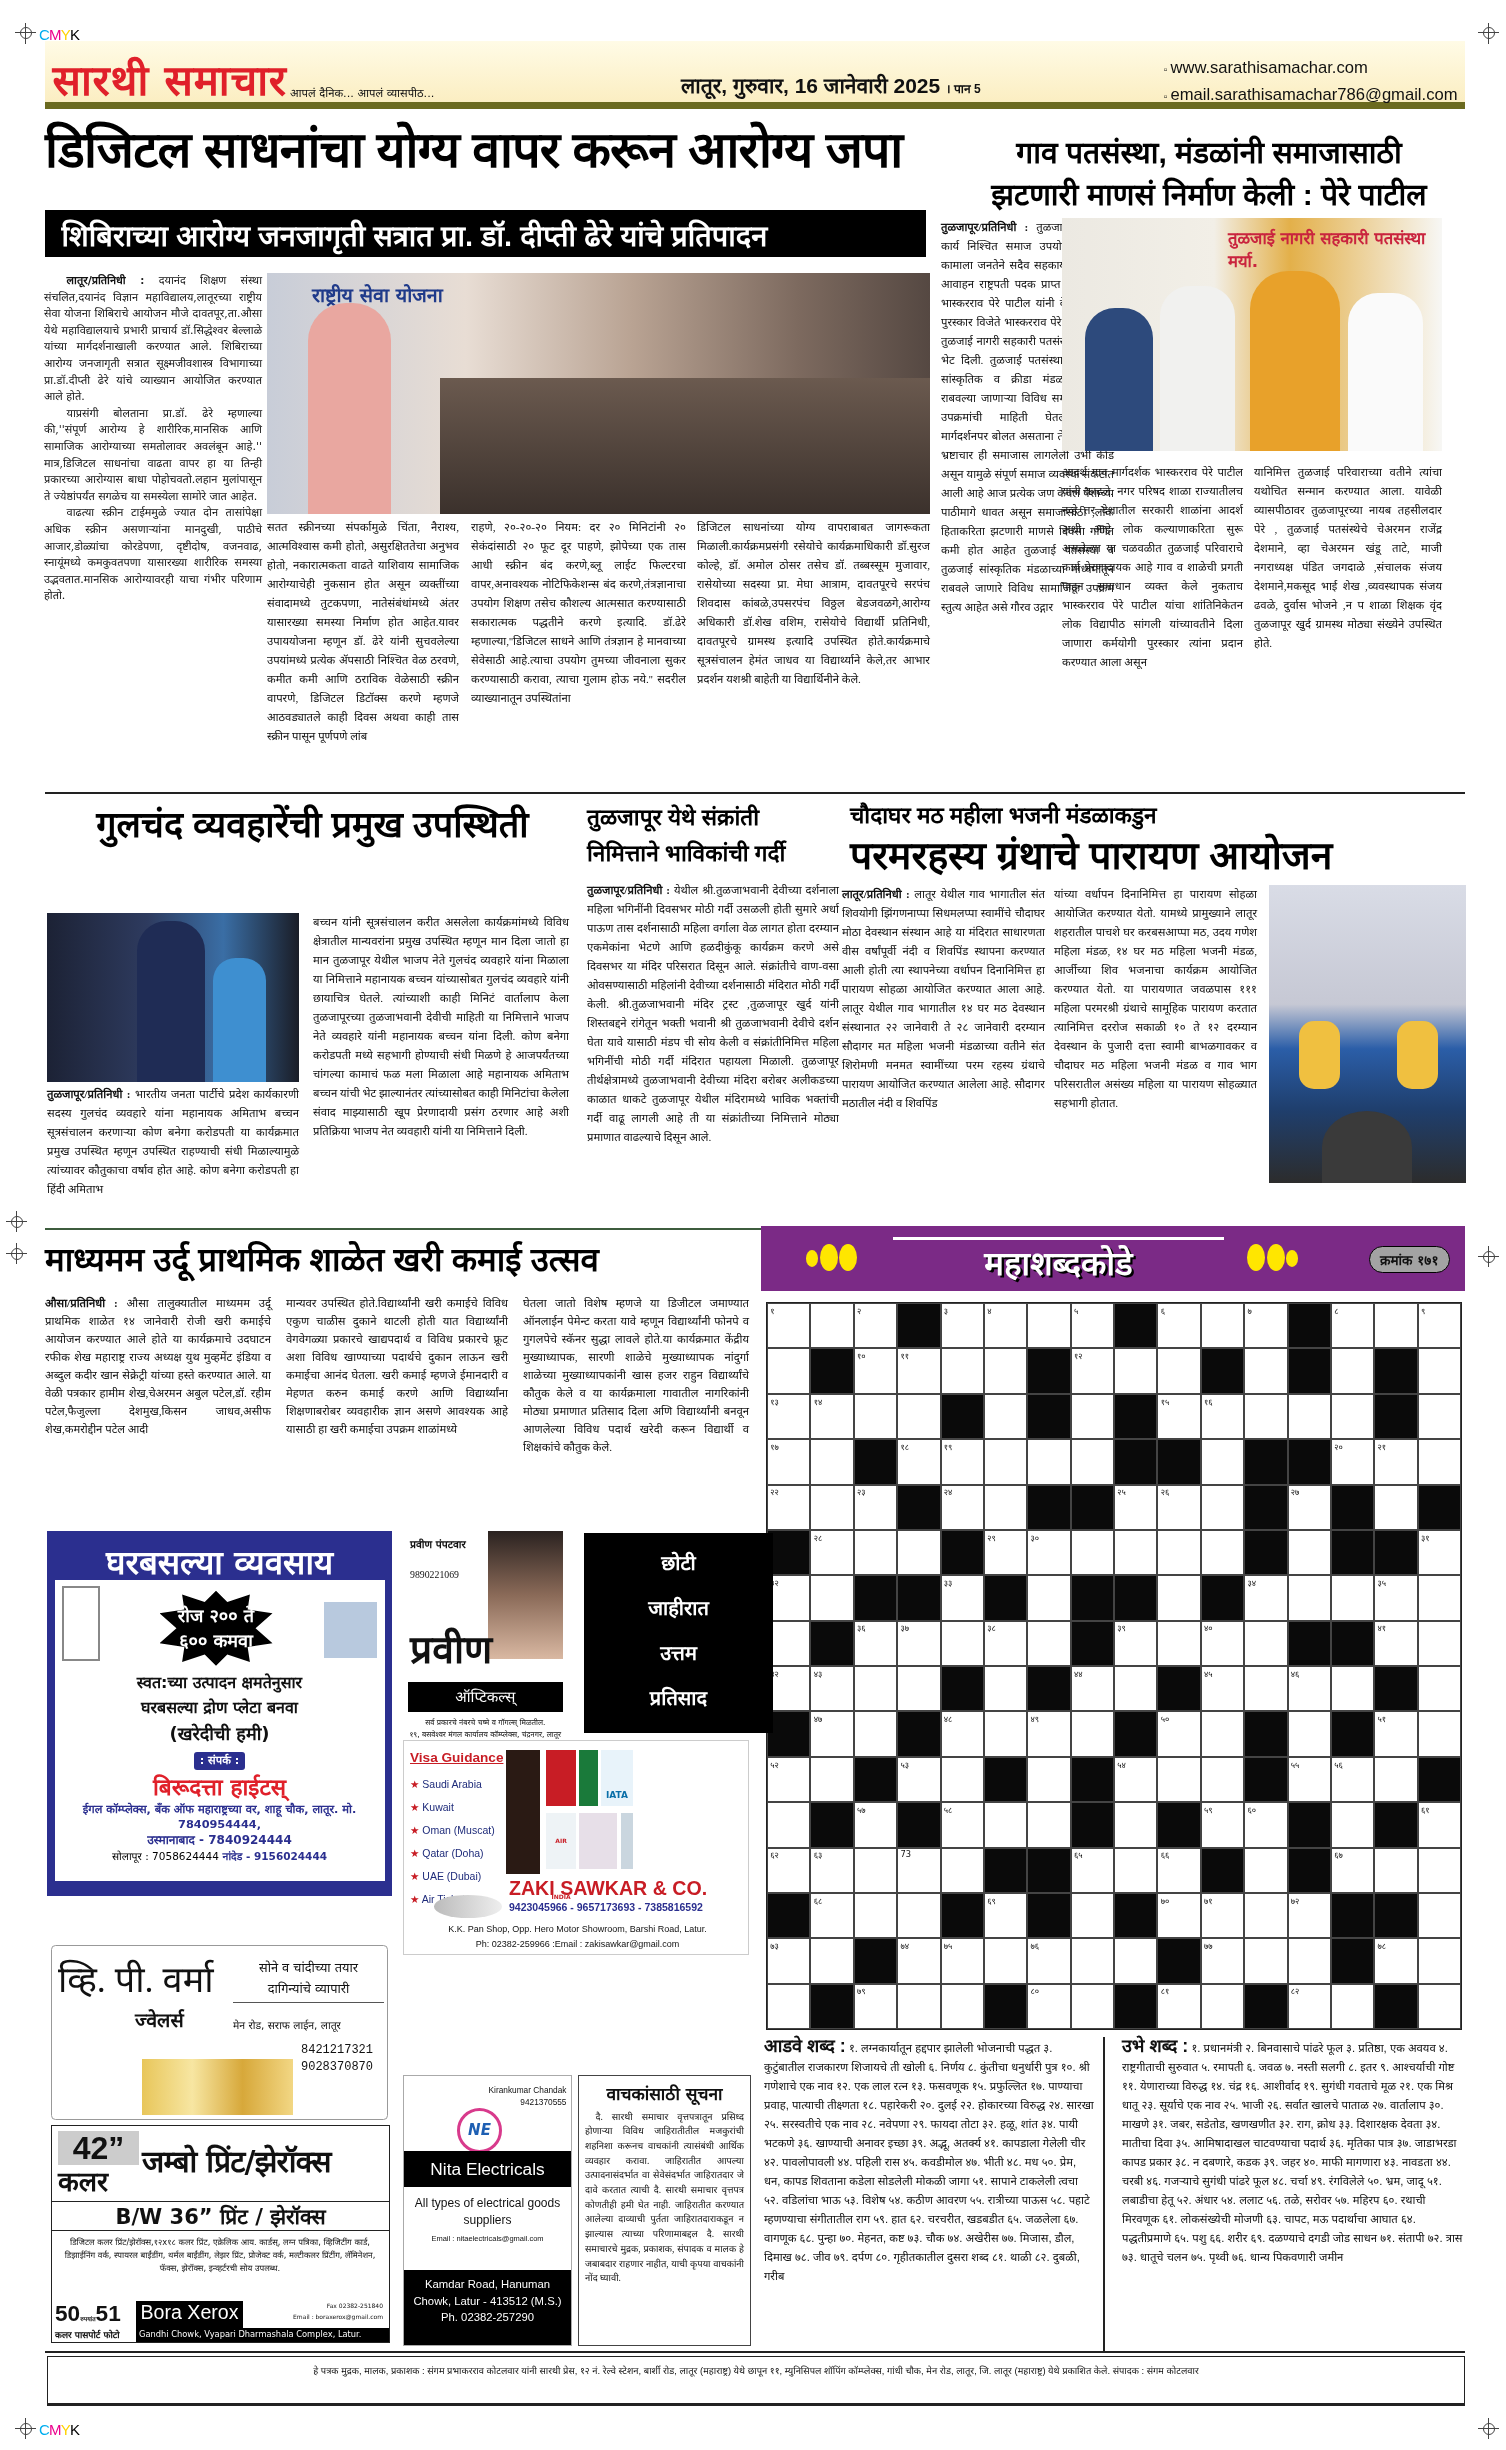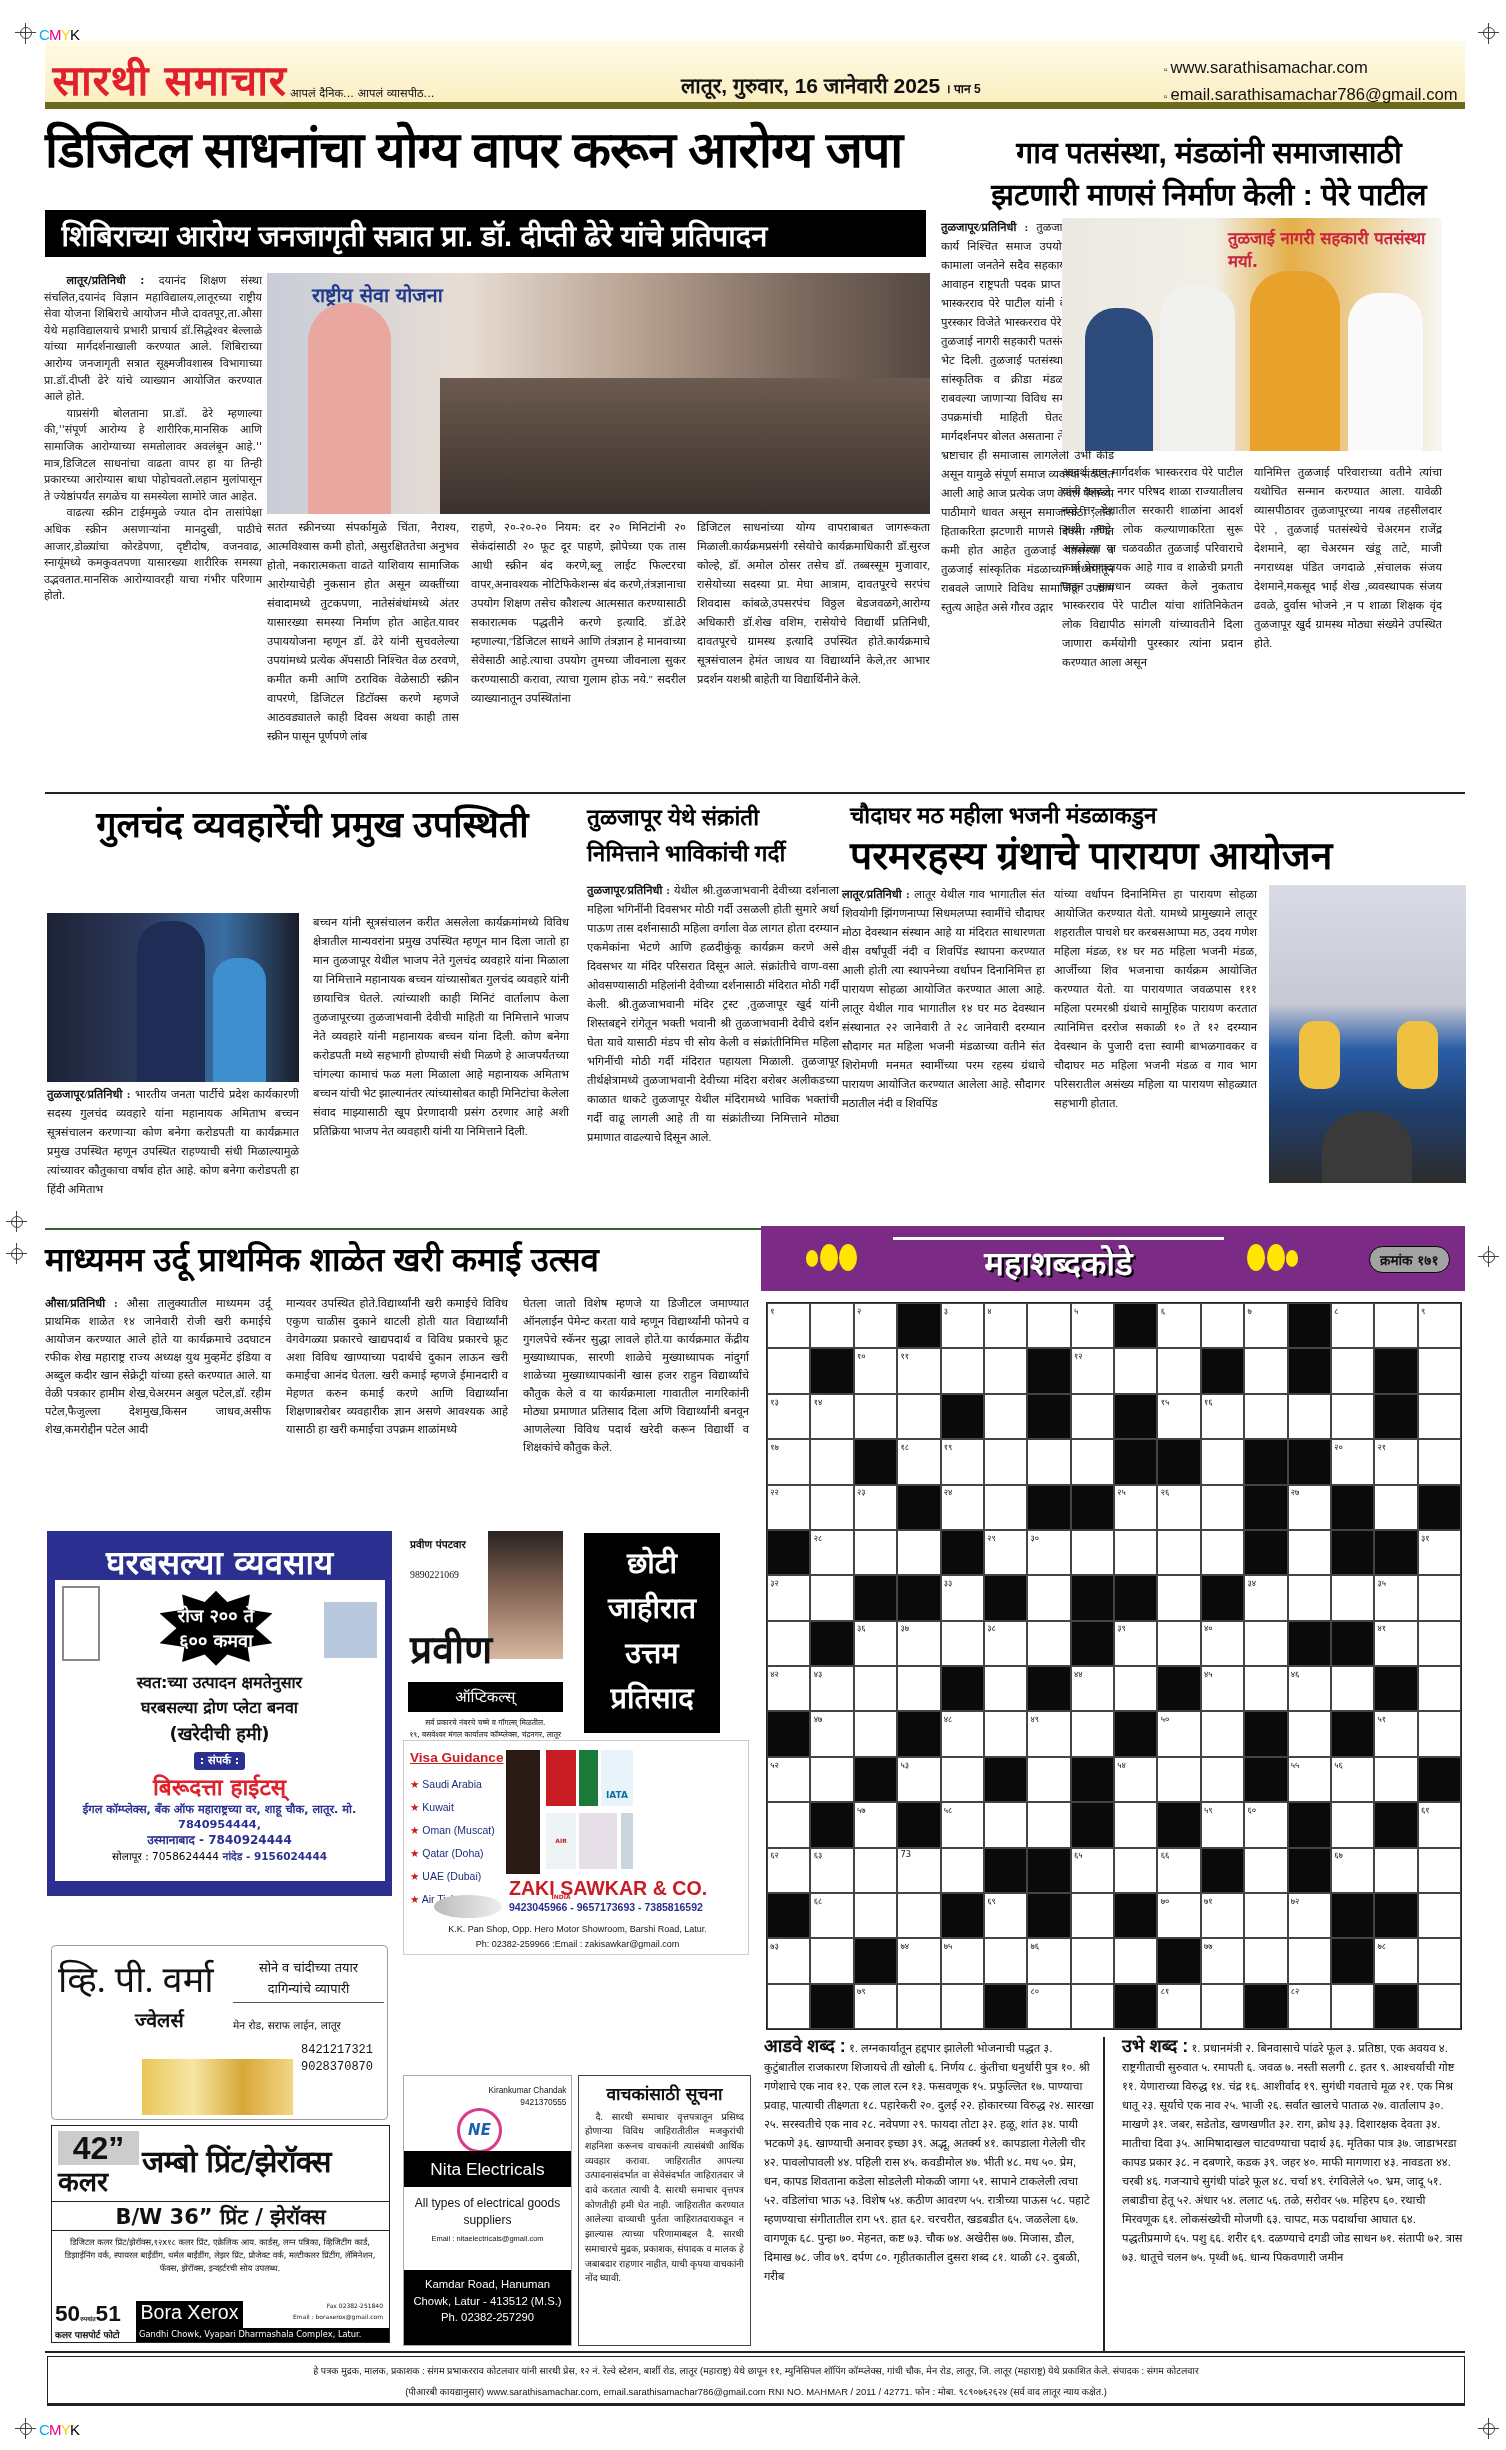--- a/index.html
+++ b/index.html
@@ -624,21 +624,21 @@
   <div style="position:absolute;left:6px;top:38px;font-size:9.8px;font-family:'Liberation Serif',serif">9890221069</div>
   <div style="position:absolute;left:84px;top:0;width:75px;height:128px;background:linear-gradient(#2a2220,#8a6a58 50%,#d9b8a2)"></div>
   <div style="position:absolute;left:6px;top:90px;font-size:39px;font-weight:bold">प्रवीण</div>
   <div style="position:absolute;left:3.8px;top:151px;width:155px;height:30px;background:#000;color:#fff;text-align:center;font-size:15px;line-height:30px">ऑप्टिकल्स्</div>
   <div style="position:absolute;left:3.8px;top:186px;width:155px;font-size:7.5px;line-height:12px;text-align:center">
     <div>सर्व प्रकारचे नंबरचे चष्मे व गॉगल्स् मिळतील.</div>
     <div>१९, बसवेश्वर मंगल कार्यालय कॉम्प्लेक्स, चंद्रनगर, लातूर</div>
   </div>
 </div>
 
-<div class="ad" style="left:584px;top:1533px;width:136px;height:200px;background:#000;color:#fff;text-align:center;font-weight:bold;font-size:29px;line-height:45px;padding-top:7.5px">
+<div class="ad" style="left:584px;top:1533px;width:189px;height:200px;background:#000;color:#fff;text-align:center;font-weight:bold;font-size:20px;line-height:45px;padding-top:7.5px">
   <div>छोटी</div>
   <div>जाहीरात</div>
   <div>उत्तम</div>
   <div>प्रतिसाद</div>
 </div>
 
 <div class="ad" style="left:403px;top:1740px;width:346px;height:215px;border:0.8px solid #ccc;background:#fff">
   <div style="position:absolute;left:6px;top:9px;color:#c81d25;font-weight:bold;font-size:13.6px;font-family:'Liberation Sans',sans-serif;text-decoration:underline">Visa Guidance</div>
   <div id="zaki-list" style="position:absolute;left:6px;top:32px;font-size:10.5px;line-height:23px;color:#1e2b7a;font-family:'Liberation Sans',sans-serif">
       <div><span style="color:#c81d25">★</span> Saudi Arabia</div>
@@ -708,15 +708,14 @@
 </div>
 
 <div class="ad" style="left:578px;top:2075px;width:173px;height:271px;border:0.8px solid #444;background:#fff;padding:6px">
   <div style="text-align:center;font-weight:bold;font-size:17.3px;margin-bottom:4.5px">वाचकांसाठी सूचना</div>
   <div style="font-size:9.4px;line-height:14.7px;text-align:justify;text-indent:10.5px;font-family:'Liberation Serif',serif">दै. सारथी समाचार वृत्तपत्रातून प्रसिध्द होणाऱ्या विविध जाहिरातीतील मजकुरांची शहनिशा करूनच वाचकांनी त्यासंबंधी आर्थिक व्यवहार करावा. जाहिरातीत आपल्या उत्पादनासंदर्भात वा सेवेसंदर्भात जाहिरातदार जे दावे करतात त्याची दै. सारथी समाचार वृत्तपत्र कोणतीही हमी घेत नाही. जाहिरातीत करण्यात आलेल्या दाव्याची पुर्तता जाहिरातदाराकडून न झाल्यास त्याच्या परिणामाबद्दल दै. सारथी समाचारचे मुद्रक, प्रकाशक, संपादक व मालक हे जबाबदार राहणार नाहीत, याची कृपया वाचकांनी नोंद घ्यावी.</div>
 </div>
 
 <div class="rule" style="left:45px;top:2351px;width:1420px;height:1.5px"></div>
 <div class="abs" style="left:47px;top:2356px;width:1418px;height:50px;border:1.5px solid #222;border-bottom-width:3px;text-align:center;font-size:9.4px;line-height:21px;padding-top:3px;font-family:'Liberation Sans',sans-serif">
   <div>हे पत्रक मुद्रक, मालक, प्रकाशक : संगम प्रभाकरराव कोटलवार यांनी सारथी प्रेस, १२ नं. रेल्वे स्टेशन, बार्शी रोड, लातूर (महाराष्ट्र) येथे छापून ११, म्युनिसिपल शॉपिंग कॉम्प्लेक्स, गांधी चौक, मेन रोड, लातूर, जि. लातूर (महाराष्ट्र) येथे प्रकाशित केले. संपादक : संगम कोटलवार</div>
-  <div>(पीआरबी कायद्यानुसार) www.sarathisamachar.com, email.sarathisamachar786@gmail.com RNI NO. MAHMAR / 2011 / 42771. फोन : मोबा. ९८९०७६२६२४ (सर्व वाद लातूर न्याय कक्षेत.)</div>
 </div>
 
 
 </body></html>

